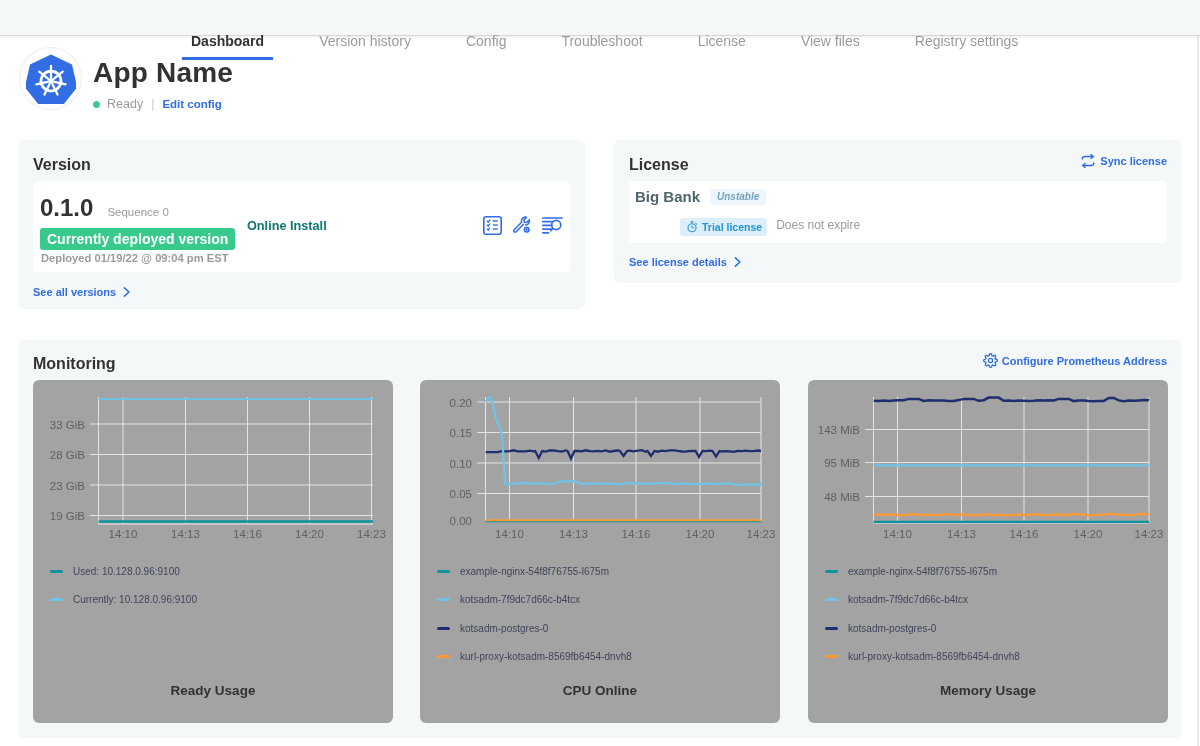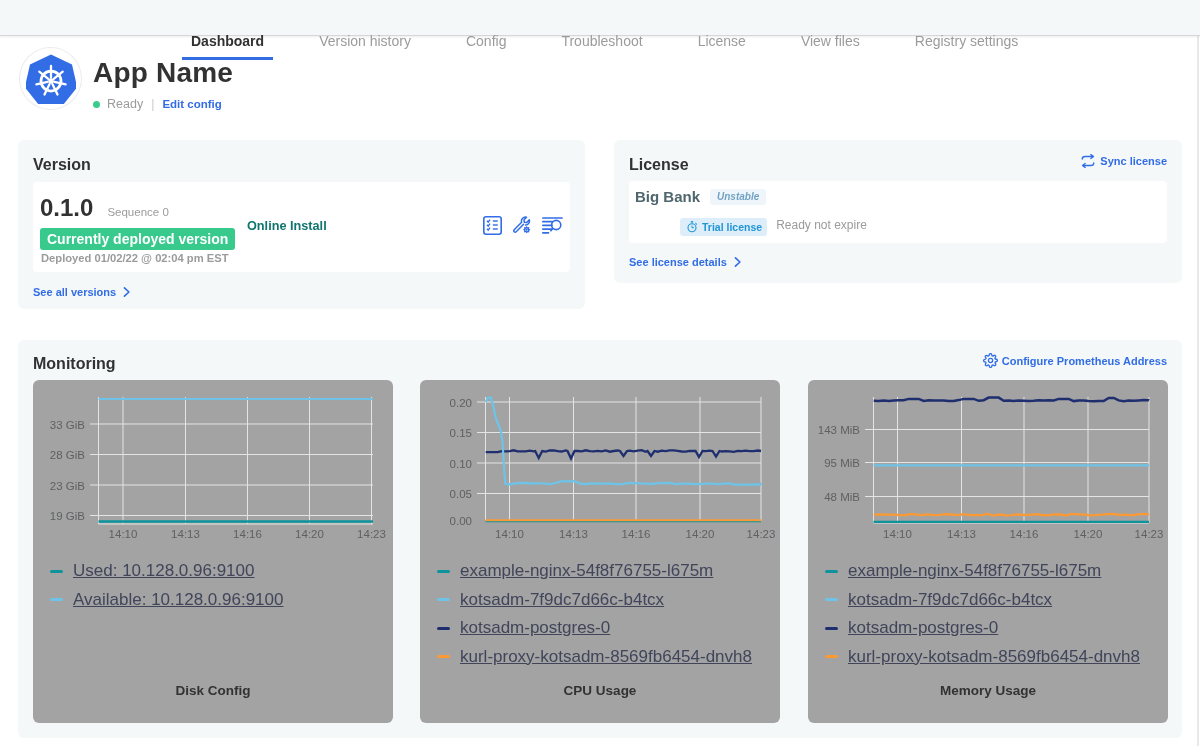--- a/index.html
+++ b/index.html
@@ -32,21 +32,21 @@
 .badge { display:inline-block; font-size:12px; font-weight:700; border-radius:3px; }
 .badge-unstable { color:#73a3c3; background:#eef6fb; padding:2px 7px 3px; font-size:10px; }
 .badge-trial { color:#2096d6; background:#ddeefa; padding:3px 5px 3px 6px; font-size:10.5px; display:inline-flex; align-items:center; }
 .seelink { font-size:11px; font-weight:700; color:#326DE6; display:inline-flex; align-items:flex-end; }
 
 
 .chartcard { position:absolute; top:40px; width:360px; height:343px; background:#a3a3a3; border-radius:6px; }
 .legend { position:absolute; left:17px; }
 .legendrow { display:flex; align-items:center; height:28.5px; }
 .dash { width:13px; height:3px; border-radius:2px; margin-right:10px; flex:none; }
-.legendrow span { font-size:17px; color:#40455a;text-decoration:underline; }
+.legendrow span { font-size:10px; color:#40455a; }
 .charttitle { position:absolute; left:0; width:100%; text-align:center; font-size:13.5px; font-weight:700; color:#323232; top:303px; }
 .axis { font-size:11.5px; fill:#5f6062; }
 </style>
 </head>
 <body>
 
 <div class="nav">
   <ul>
     <li class="active">Dashboard</li>
     <li>Version history</li>
@@ -82,21 +82,21 @@
     <span>Ready</span>
     <span class="sep">|</span>
     <a class="link" style="font-size:11.5px;">Edit config</a>
   </div>
 
 <div class="card" style="left:18px; top:140px; width:567px; height:169px;">
   <div class="abs" style="left:15px; top:16px;"><span class="cardhead">Version</span></div>
   <div class="whitebox" style="left:15px; top:42px; width:537px; height:90px;">
     <div class="abs" style="left:7px; top:12px;"><span style="font-size:24px; font-weight:700; color:#323232;">0.1.0</span><span style="font-size:11.5px; color:#9b9b9b; margin-left:14px;">Sequence 0</span></div>
     <div class="abs" style="left:7px; top:46px;"><span class="pill-green">Currently deployed version</span></div>
-    <div class="abs" style="left:8px; top:70px; font-size:11.2px; font-weight:700; color:#9b9b9b;">Deployed 01/02/22 @ 02:04 pm EST</div>
+    <div class="abs" style="left:8px; top:70px; font-size:11.2px; font-weight:700; color:#9b9b9b;">Deployed 01/19/22 @ 09:04 pm EST</div>
     <div class="abs" style="left:214px; top:37px; font-size:12.7px; font-weight:700; color:#0f766e;">Online Install</div>
     <div class="abs" style="left:450px; top:34px; display:flex; align-items:flex-start;">
       <svg width="19" height="19" viewBox="0 0 19 19" fill="none" stroke="#326DE6" style="margin-right:11px;">
         <rect x="0.8" y="0.8" width="17.4" height="17.4" rx="2.2" stroke-width="1.6"></rect>
         <g stroke-width="1.4">
         <path d="M4 4.7 l1.2 1.4 1.8-2.4"></path>
             <line x1="9.8" y1="5" x2="14.8" y2="5"></line>
         <path d="M4 8.7 l1.2 1.4 1.8-2.4"></path>
             <line x1="9.8" y1="9" x2="14.8" y2="9"></line>
         <path d="M4 12.7 l1.2 1.4 1.8-2.4"></path>
@@ -157,21 +157,21 @@
     <div class="abs" style="left:8px; top:37px; display:flex; align-items:flex-start;margin-left:43px;">
       <span class="badge badge-trial">
         <svg width="12" height="12" viewBox="0 0 24 24" fill="none" stroke="#2096d6" stroke-width="2.2" style="margin-right:4px;">
             <circle cx="12" cy="13.5" r="8"></circle>
             <path d="M12 9 v4.5 h4" stroke-width="2"></path>
             <line x1="9.5" y1="1.5" x2="14.5" y2="1.5"></line>
             <line x1="12" y1="1.5" x2="12" y2="4"></line>
             <line x1="19.5" y1="4.5" x2="21" y2="6.5" stroke-linecap="round"></line>
           </svg>
         Trial license</span>
-      <span style="font-size:12px; font-weight:400; color:#9b9b9b; margin-left:9px;">Ready not expire</span>
+      <span style="font-size:12px; font-weight:400; color:#9b9b9b; margin-left:9px;">Does not expire</span>
     </div>
   </div>
   <div class="abs" style="left:15px; top:112px;"><a class="seelink">See license details
     <svg width="11" height="12" viewBox="0 0 16 16" style="margin-left:5px;">
           <path d="M5 2 L11.5 8 L5 14" fill="none" stroke="#326DE6" stroke-width="2.4" stroke-linecap="round" stroke-linejoin="round"></path>
         </svg></a></div>
 </div>
 
 <div class="card" style="left:18px; top:340px; width:1164px; height:398px;">
   <div class="abs" style="left:15px; top:15px;"><span class="cardhead">Monitoring</span></div>
@@ -215,24 +215,24 @@
       <polyline points="65.5,19 340,19" fill="none" stroke="#6fc3e6" stroke-width="2"></polyline>
       <polyline points="65.5,141.5 340,141.5" fill="none" stroke="#0e939c" stroke-width="2.5"></polyline>
     </svg>
     <div class="legend" style="top:177px;">
       <div class="legendrow">
           <span class="dash" style="background:#0e939c;"></span>
           <span>Used: 10.128.0.96:9100</span>
         </div>
       <div class="legendrow">
           <span class="dash" style="background:#6fc3e6;"></span>
-          <span>Available: 10.128.0.96:9100</span>
-        </div>
-    </div>
-    <div class="charttitle">Disk Config</div>
+          <span>Currently: 10.128.0.96:9100</span>
+        </div>
+    </div>
+    <div class="charttitle">Ready Usage</div>
   </div>
 
   <div class="chartcard" id="cpu" style="left:402px;">
     <svg width="360" height="165" viewBox="0 0 360 165">
       <g stroke="#e4e4e4" stroke-width="1">
         <line x1="65.5" y1="17" x2="65.5" y2="140.5"></line>
         <line x1="89.5" y1="17" x2="89.5" y2="140.5"></line>
         <line x1="153.5" y1="17" x2="153.5" y2="140.5"></line>
         <line x1="216" y1="17" x2="216" y2="140.5"></line>
         <line x1="280" y1="17" x2="280" y2="140.5"></line>
@@ -273,21 +273,21 @@
         </div>
       <div class="legendrow">
           <span class="dash" style="background:#1f2e6e;"></span>
           <span>kotsadm-postgres-0</span>
         </div>
       <div class="legendrow">
           <span class="dash" style="background:#fb9a35;"></span>
           <span>kurl-proxy-kotsadm-8569fb6454-dnvh8</span>
         </div>
     </div>
-    <div class="charttitle">CPU Usage</div>
+    <div class="charttitle">CPU Online</div>
   </div>
 
   <div class="chartcard" id="mem" style="left:790px;">
     <svg width="360" height="165" viewBox="0 0 360 165">
       <g stroke="#e4e4e4" stroke-width="1">
         <line x1="65.5" y1="17" x2="65.5" y2="143"></line>
         <line x1="89.5" y1="17" x2="89.5" y2="143"></line>
         <line x1="153.5" y1="17" x2="153.5" y2="143"></line>
         <line x1="216" y1="17" x2="216" y2="143"></line>
         <line x1="280" y1="17" x2="280" y2="143"></line>

